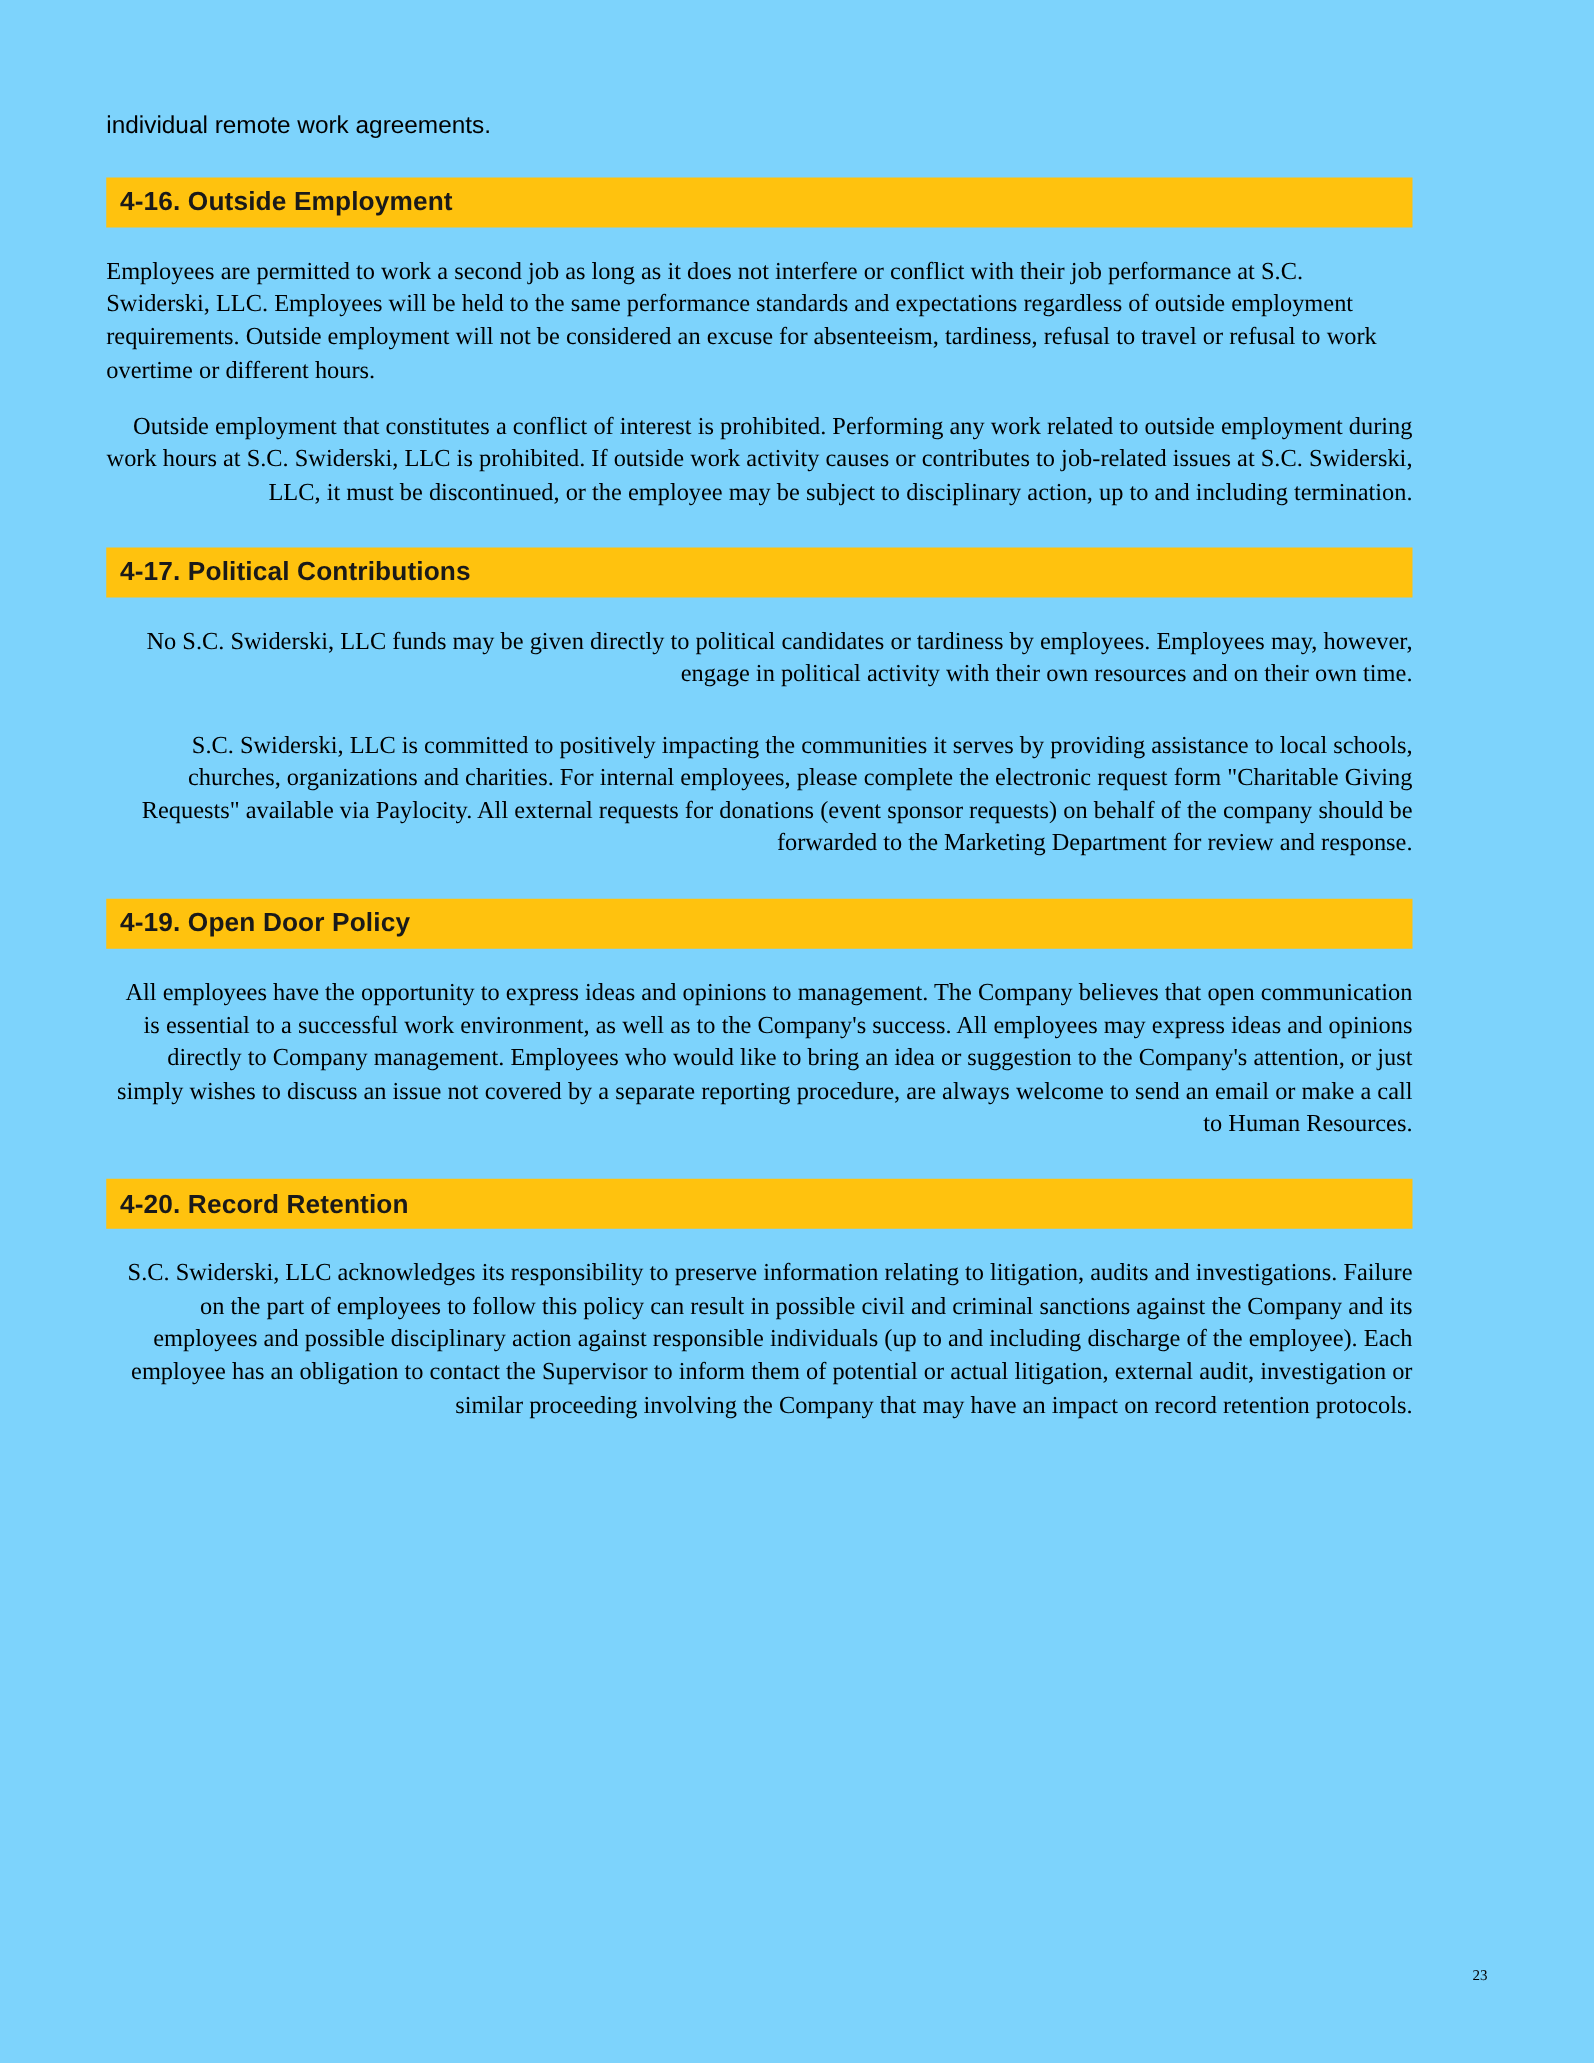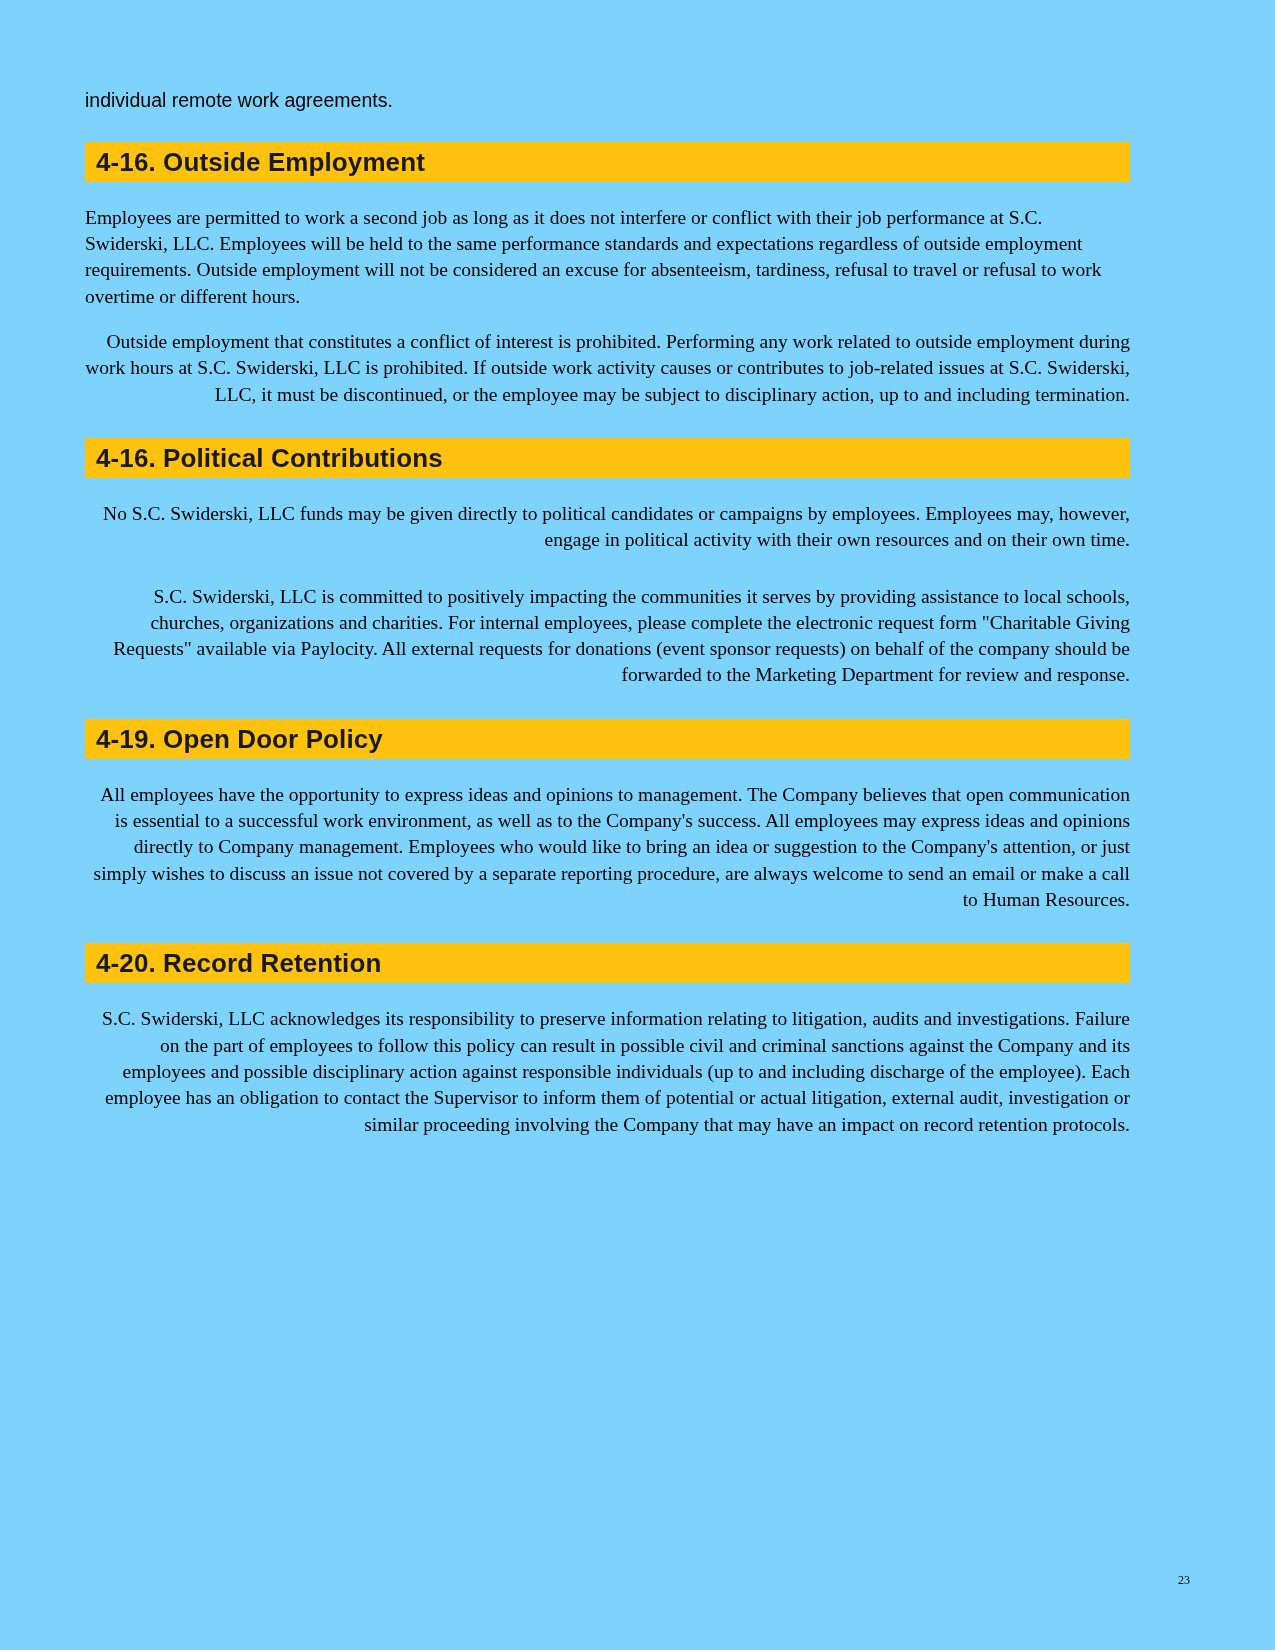--- a/index.html
+++ b/index.html
@@ -35,21 +35,21 @@
   .section-heading {
     background: #FFC20E;
     width: 1045px;
     height: 40px;
     display: flex;
     align-items: center;
     padding-left: 11px;
     margin: 0;
   }
   .section-heading .heading-text {
-    font-size: 26px;
+    font-size: 21px;
     font-weight: bold;
     color: #1a1a1a;
     letter-spacing: 0.1px;
     line-height: 1;
   }
   .para {
     font-size: 19.5px;
     line-height: 1.35;
     color: #000000;
     margin: 0 0 19px 0;
@@ -83,24 +83,24 @@
         <span class="heading-text">4-16. Outside Employment</span>
       </div>
       <div class="section-body">
         <p class="para">Employees are permitted to work a second job as long as it does not interfere or conflict with their job performance at S.C. Swiderski, LLC. Employees will be held to the same performance standards and expectations regardless of outside employment requirements. Outside employment will not be considered an excuse for absenteeism, tardiness, refusal to travel or refusal to work overtime or different hours.</p>
         <p class="para">Outside employment that constitutes a conflict of interest is prohibited. Performing any work related to outside employment during work hours at S.C. Swiderski, LLC is prohibited. If outside work activity causes or contributes to job-related issues at S.C. Swiderski, LLC, it must be discontinued, or the employee may be subject to disciplinary action, up to and including termination.</p>
       </div>
     </div>
 
     <div class="section">
       <div class="section-heading">
-        <span class="heading-text">4-16. Political Contributions</span>
+        <span class="heading-text">4-17. Political Contributions</span>
       </div>
       <div class="section-body">
-        <p class="para">No S.C. Swiderski, LLC funds may be given directly to political candidates or campaigns by employees. Employees may, however, engage in political activity with their own resources and on their own time.</p>
+        <p class="para">No S.C. Swiderski, LLC funds may be given directly to political candidates or tardiness by employees. Employees may, however, engage in political activity with their own resources and on their own time.</p>
       </div>
     </div>
 
     <div class="section">
       <div class="section-body">
         <p class="para">S.C. Swiderski, LLC is committed to positively impacting the communities it serves by providing assistance to local schools, churches, organizations and charities. For internal employees, please complete the electronic request form "Charitable Giving Requests" available via Paylocity. All external requests for donations (event sponsor requests) on behalf of the company should be forwarded to the Marketing Department for review and response.</p>
       </div>
     </div>
 
     <div class="section">

